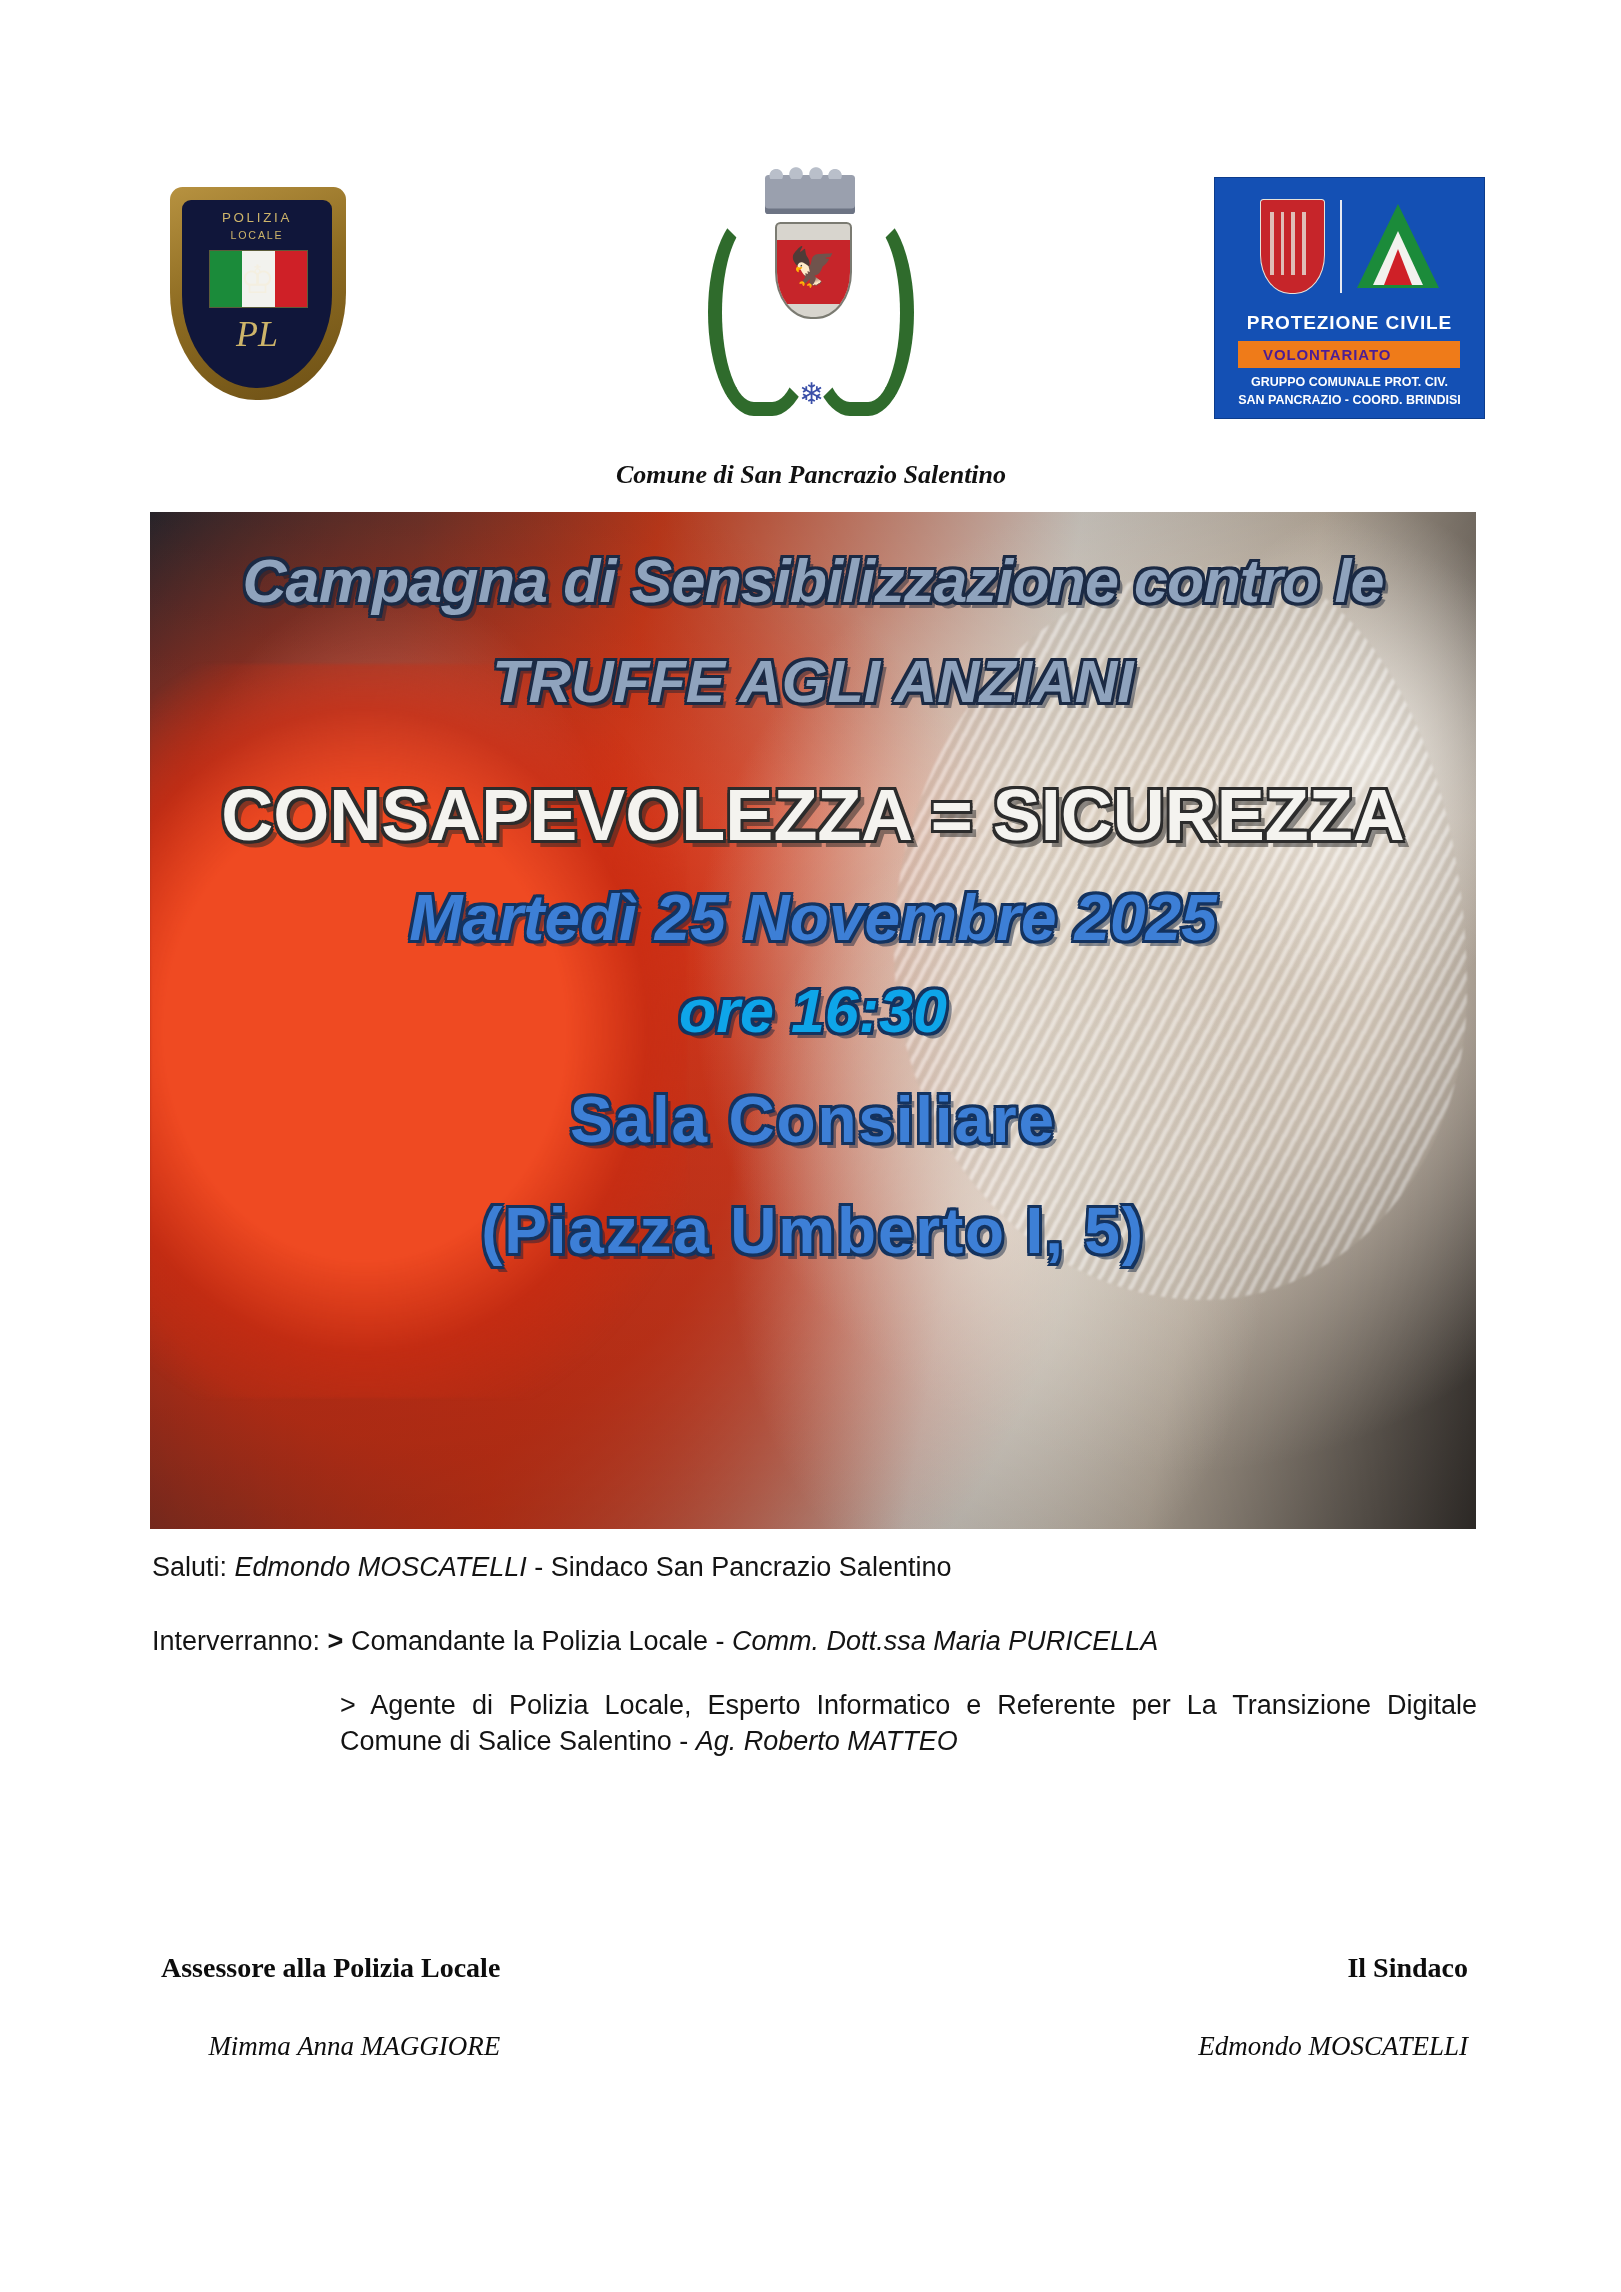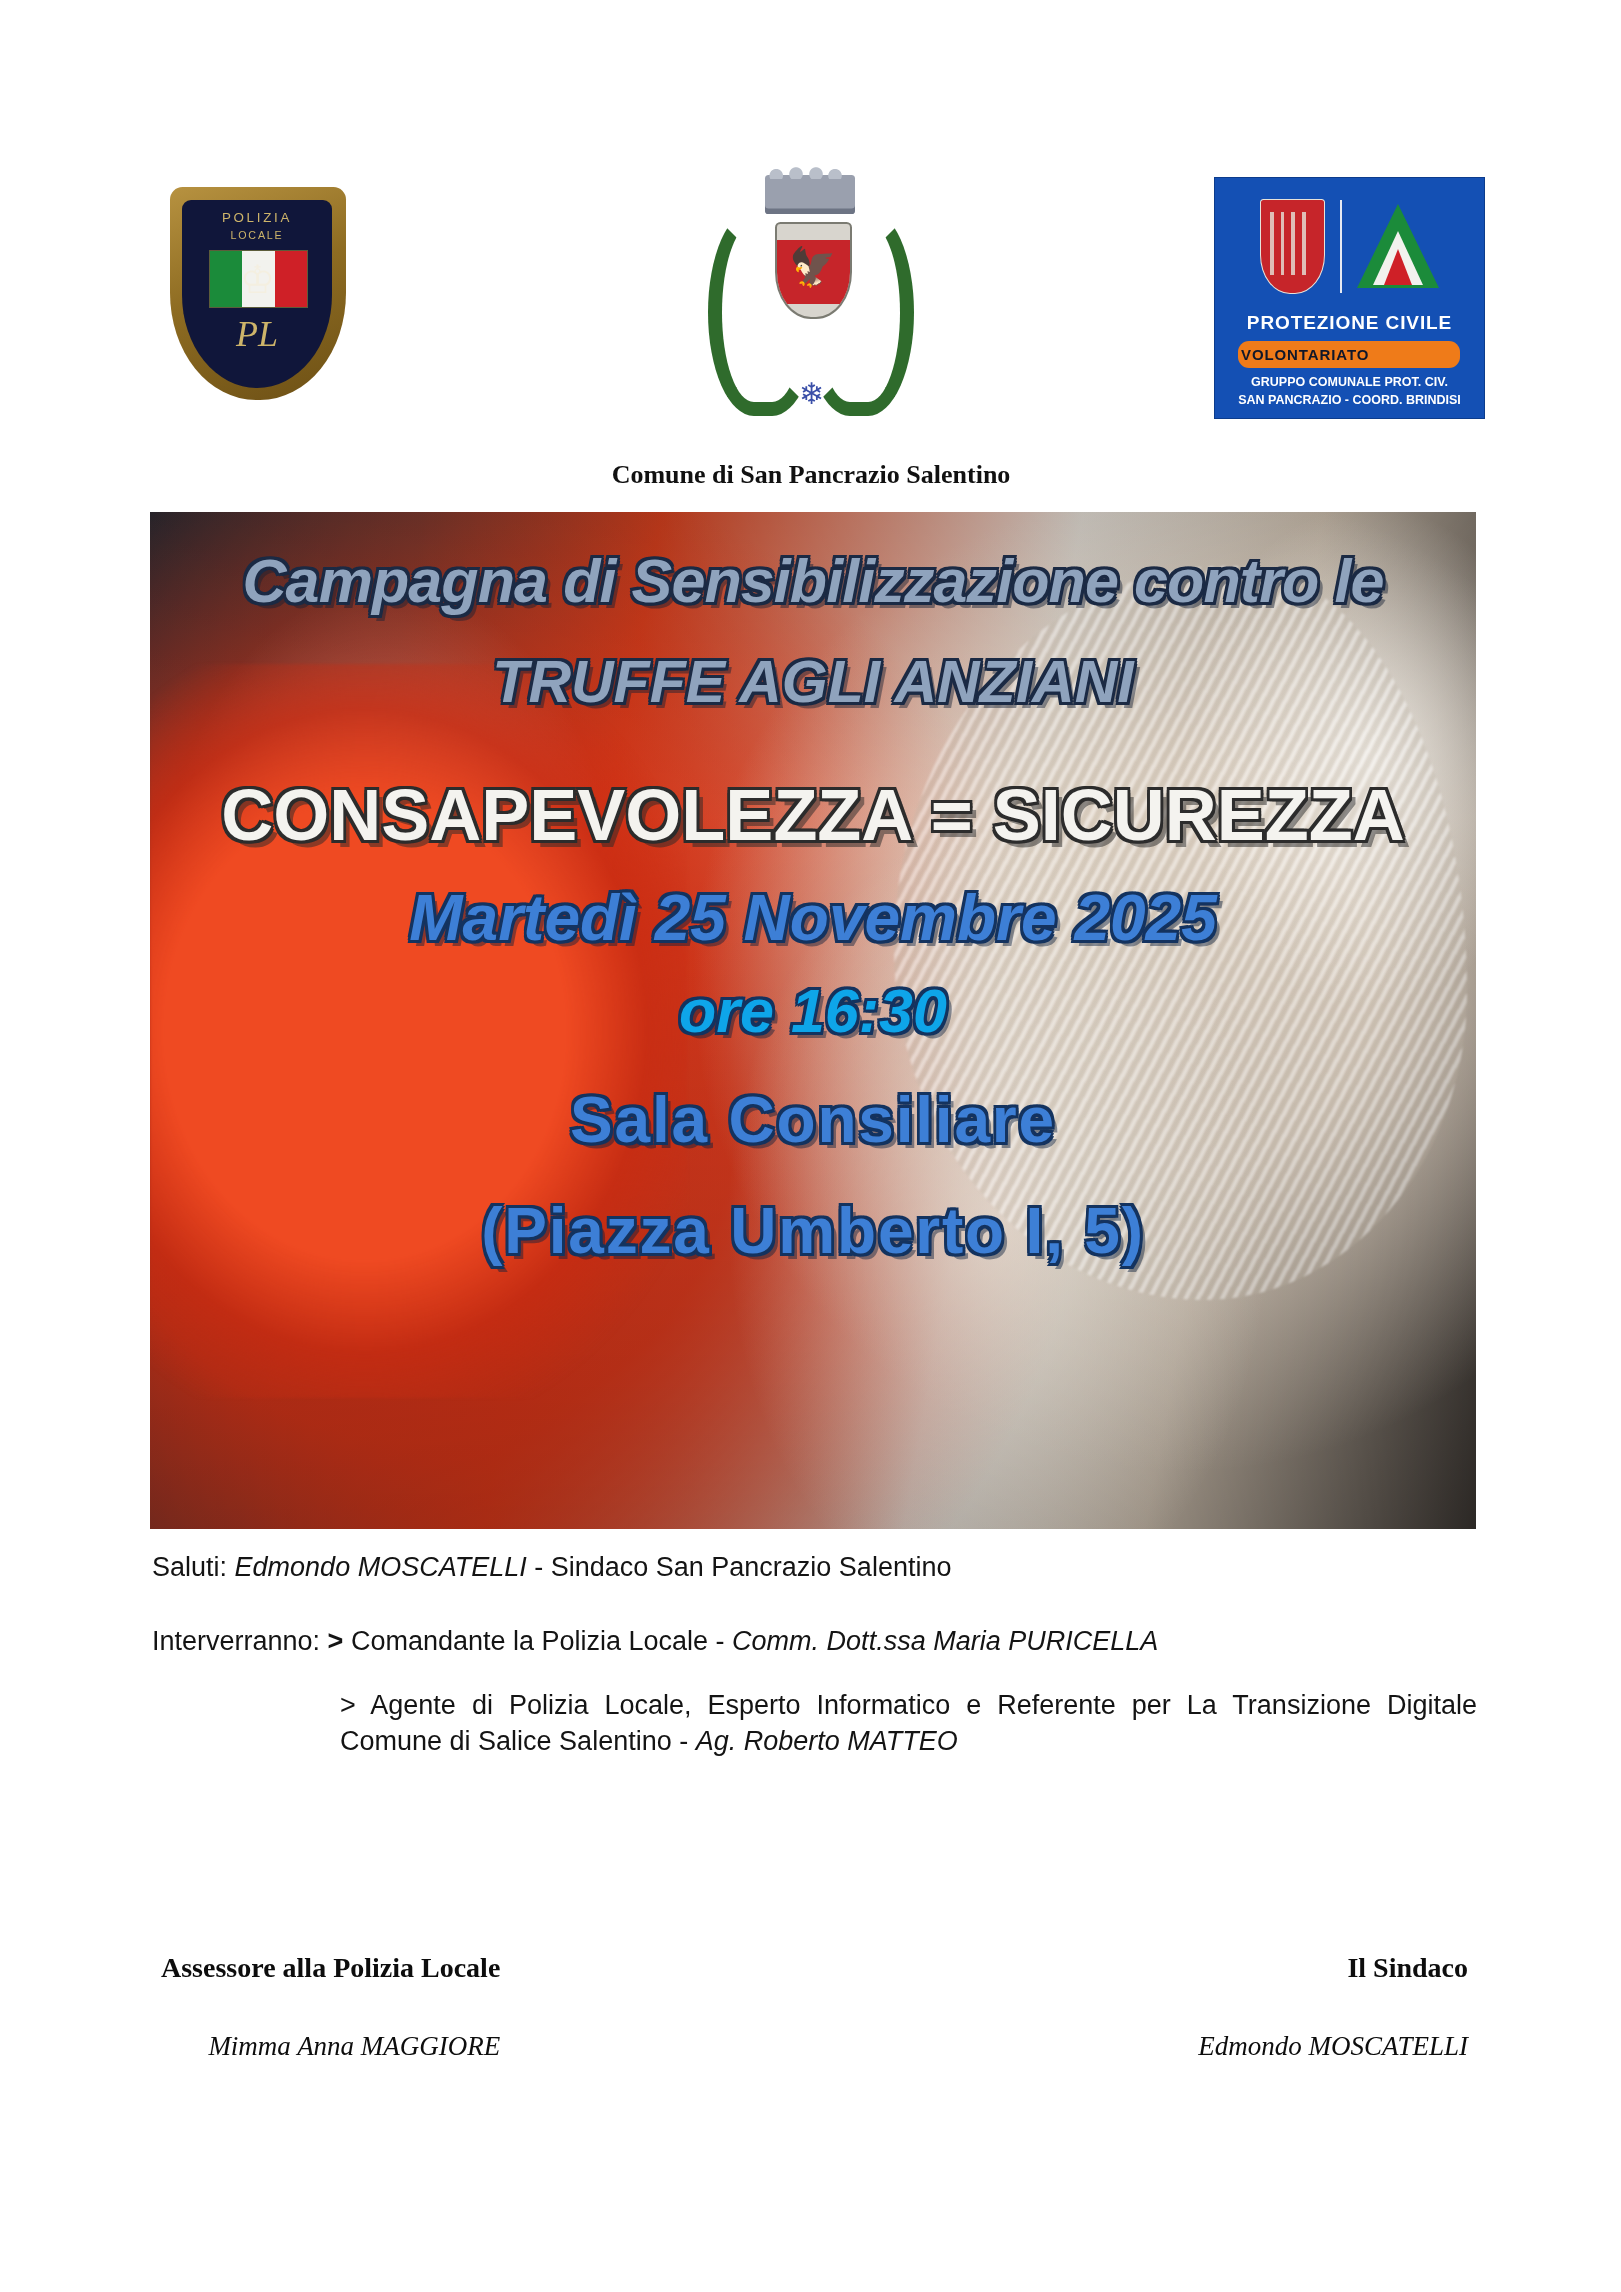--- a/index.html
+++ b/index.html
@@ -258,29 +258,28 @@
     color: #ffffff;
     font-size: 19px;
     letter-spacing: 0.9px;
     font-weight: bold;
   }
   .pc-orange {
     position: absolute;
     left: 23px; top: 163px;
     width: 222px; height: 27px;
     background: #ef7b19;
-    color: #0f172a;
+    color: #4c1d95;
     font-size: 15px;
     font-weight: bold;
     letter-spacing: 0.9px;
     display: flex;
     align-items: center;
-    padding-left: 3px;
+    padding-left: 25px;
     box-sizing: border-box;
-    border-radius: 11px;
   }
   .pc-foot1, .pc-foot2 {
     position: absolute;
     left: 0; width: 269px;
     text-align: center;
     color: #ffffff;
     font-size: 12.5px;
     font-weight: bold;
   }
   .pc-foot1 { top: 197px; }
@@ -288,20 +287,21 @@
 
   
   .comune-caption {
     position: absolute;
     top: 460px;
     left: 0;
     width: 1622px;
     text-align: center;
     font-family: "Liberation Serif", serif;
     font-weight: bold;
+    font-style: italic;
     font-size: 26px;
     color: #111111;
   }
 
   
   .hero {
     position: absolute;
     left: 150px;
     top: 512px;
     width: 1326px;

